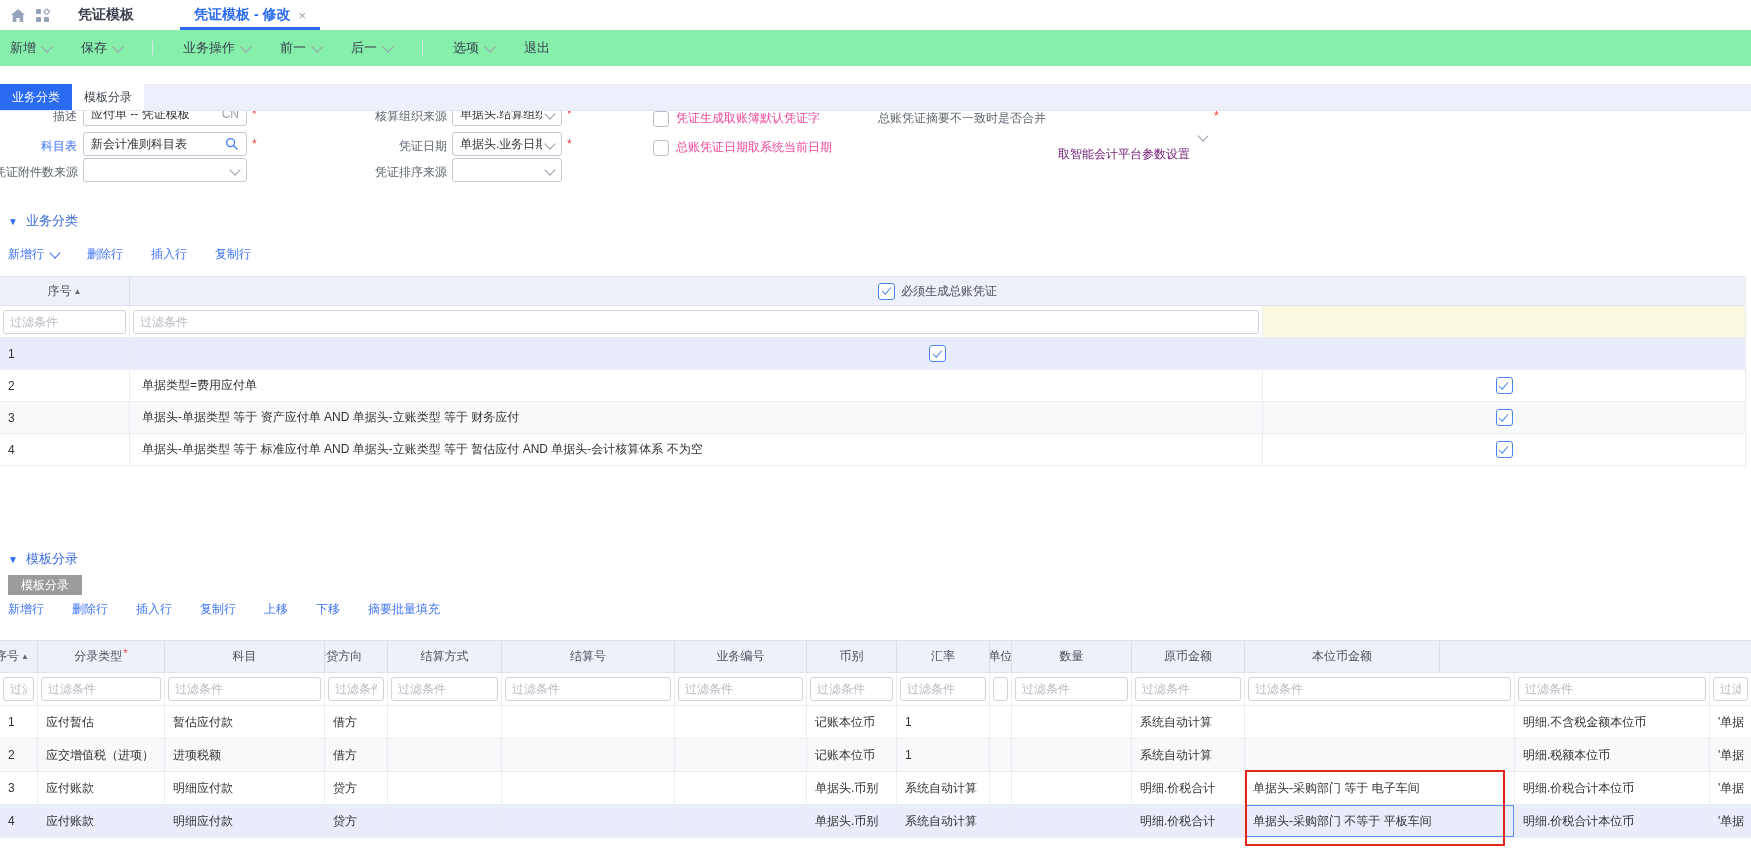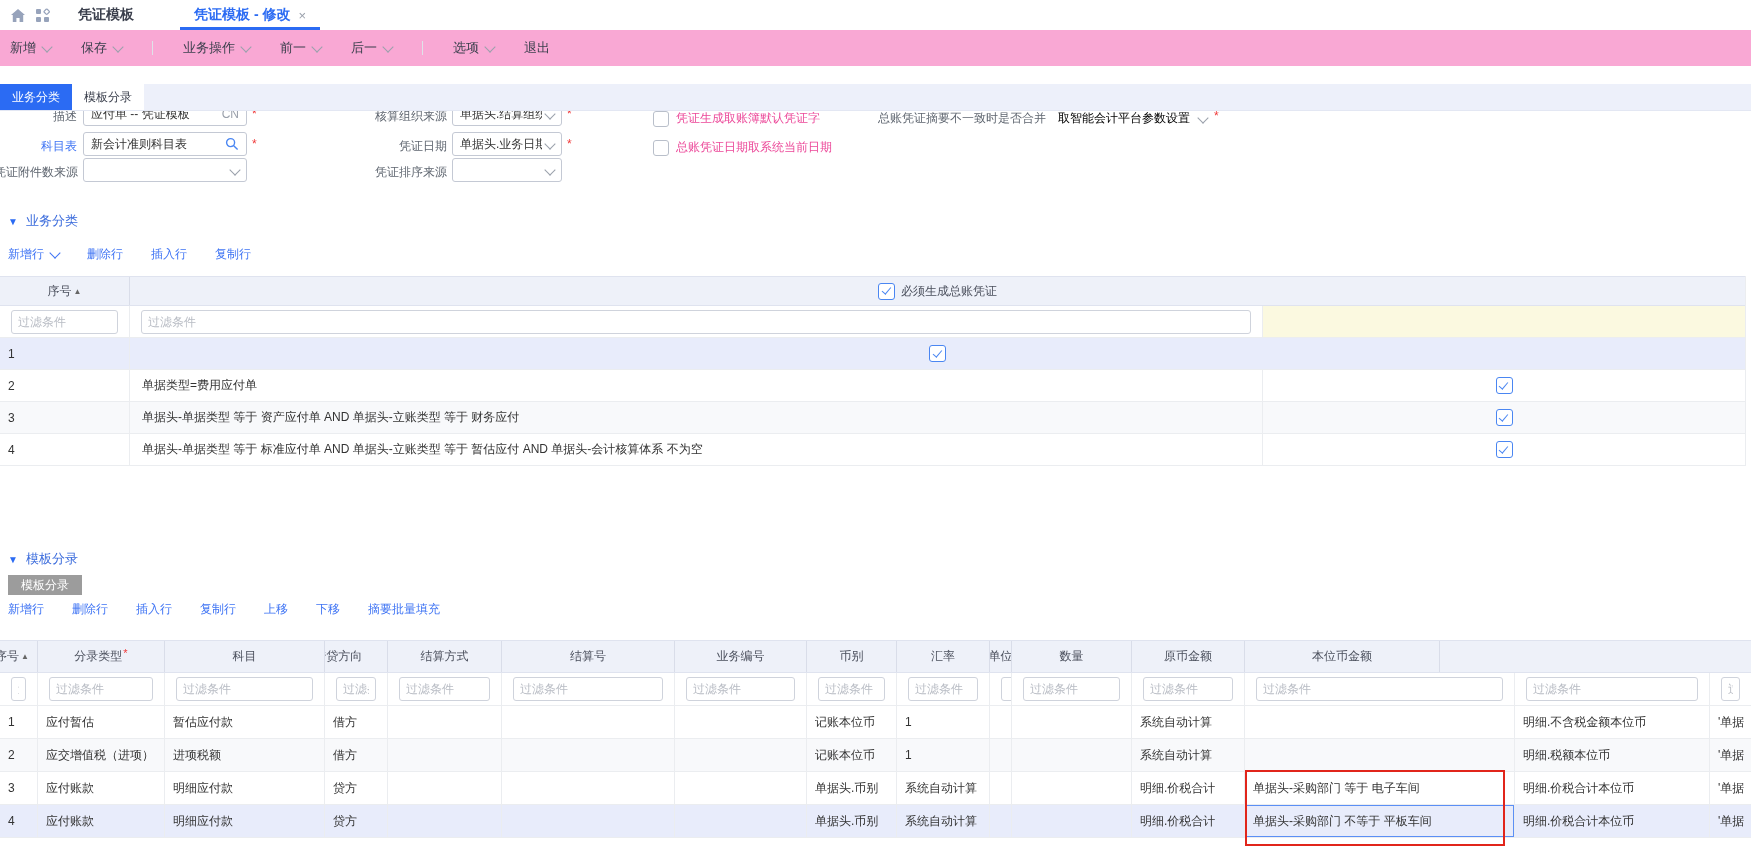--- a/index.html
+++ b/index.html
@@ -7,21 +7,21 @@
        font-family:"Liberation Sans","DejaVu Sans",sans-serif;font-size:12px;color:#333;}
   
   .topbar{position:absolute;top:0;left:0;width:100%;height:30px;display:flex;align-items:center;background:#fff;}
   .tb-icon{margin-left:10px;display:flex;align-items:center;}
   .tb-tab1{margin-left:28px;font-size:14px;font-weight:bold;color:#3a3f4c;}
   .tb-tab2{margin-left:46px;height:30px;display:flex;align-items:center;padding:0 14px;position:relative;}
   .tb-tab2 .lbl{font-size:14px;font-weight:bold;color:#2b6bf3;}
   .tb-tab2 .close{margin-left:8px;color:#9aa0ab;font-size:13px;cursor:pointer;}
   .tb-tab2::after{content:"";position:absolute;left:0;right:0;bottom:0;height:3px;background:#2b6bf3;}
   
-  .menubar{position:absolute;top:30px;left:0;width:100%;height:36px;display:flex;align-items:center;padding-left:10px;box-sizing:border-box;background:#f9a8d4;}
+  .menubar{position:absolute;top:30px;left:0;width:100%;height:36px;display:flex;align-items:center;padding-left:10px;box-sizing:border-box;background:#86efac;}
   .mitem{display:flex;align-items:center;margin-right:30px;color:#3a3f4c;font-size:13px;cursor:pointer;}
   .mitem .chev{margin-left:7px;margin-top:-3px;}
   .msep{width:1px;height:14px;background:#dfe2e8;margin-right:30px;}
   .chev{display:inline-block;width:7px;height:7px;border-right:1.3px solid #9aa0ab;border-bottom:1.3px solid #9aa0ab;transform:rotate(45deg);}
   
   .tabstrip{position:absolute;top:84px;left:0;width:100%;height:26px;background:#edf0fa;border-bottom:1px solid #e3e7f3;z-index:3;display:flex;}
   .vtab{height:26px;line-height:26px;padding:0 12px;cursor:pointer;}
   .vtab.active{background:#2b6bf3;color:#fff;}
   .vtab.plain{background:#fff;color:#3a3f4c;}
   
@@ -30,40 +30,40 @@
   .fstar{position:absolute;color:#f03a3a;font-size:12px;z-index:2;}
   .finput{position:absolute;height:24px;border:1px solid #c4c9d4;border-radius:3px;background:#fff;box-sizing:border-box;
           display:flex;align-items:center;padding:0 7px;z-index:1;}
   .finput .val{flex:1;white-space:nowrap;overflow:hidden;color:#333;}
   .finput .sfx{color:#9aa0ab;margin-left:4px;}
   .finput .chev{margin-left:4px;flex:none;}
   .fcheck{position:absolute;display:flex;align-items:center;z-index:2;}
   .fcheck .box{width:14px;height:14px;border:1px solid #b9bfca;border-radius:3px;background:#fff;margin-right:7px;flex:none;}
   .fcheck .txt{color:#ec4899;white-space:nowrap;}
   .mergesel{position:absolute;display:flex;align-items:center;z-index:2;cursor:pointer;}
-  .mergesel .val{color:#000000;}
+  .mergesel .val{color:#701a75;margin-top:36px;}
   .mergesel .chev{margin-left:9px;margin-top:-2px;}
   
   .secttl{position:absolute;left:8px;display:flex;align-items:center;cursor:pointer;}
   .secttl .tri{color:#2b6bf3;font-size:10px;margin-right:8px;}
   .secttl .txt{color:#3a6bdc;font-size:13px;}
   .rowtools{position:absolute;left:8px;display:flex;align-items:center;}
   .rtool{color:#3f74f4;margin-right:28px;cursor:pointer;display:flex;align-items:center;}
   .rtool .chev{border-color:#3f74f4;margin-left:7px;margin-top:-3px;}
   .subtab{position:absolute;left:8px;height:20px;line-height:20px;background:#9c9c9c;color:#fff;padding:0 13px;font-size:12px;}
   
   .grid{position:absolute;left:0;background:#fff;}
   .grow{display:flex;box-sizing:border-box;border-bottom:1px solid #ebedf0;}
   .ghead{background:#eef1f9;border-top:1px solid #dfe3ef;border-bottom:1px solid #dfe3ef;}
   .gcell{box-sizing:border-box;border-right:1px solid #ebedf0;display:flex;align-items:center;
          white-space:nowrap;overflow:hidden;padding:0 8px;flex:none;}
   .ghead .gcell{justify-content:center;color:#4a4f5c;border-right:1px solid #d9dde9;padding:0 2px;}
   .req{color:#f03a3a;font-size:11px;margin-left:1px;margin-top:-7px;}
   .sorticon{font-size:8px;color:#666;margin-left:2px;}
-  .filtercell{padding:8px !important;align-items:center;}
+  .filtercell{padding:0 !important;align-items:center;}
   .filtercell input{margin:3px;height:24px;border:1px solid #cfd3dc;border-radius:3px;box-sizing:border-box;
        width:calc(100% - 6px);padding:0 6px;font-family:inherit;font-size:12px;color:#333;min-width:10px;}
   .filtercell input::placeholder{color:#b8bcc4;}
   .sel-row{background:#e8ecfb !important;}
   .cb{width:15px;height:15px;border:1px solid #4a86f2;border-radius:3px;background:#fff;position:relative;flex:none;cursor:pointer;}
   .cb.checked::after{content:"";position:absolute;left:4.5px;top:1.5px;width:3.5px;height:8px;
       border-right:1.6px solid #4a86f2;border-bottom:1.6px solid #4a86f2;transform:rotate(40deg);}
   
   .s0{width:130px;}.s1{width:1133px;}.s2{flex:1;justify-content:center;border-right:none !important;}
   .t1{width:1745px;border-right:1px solid #ebedf0;}

